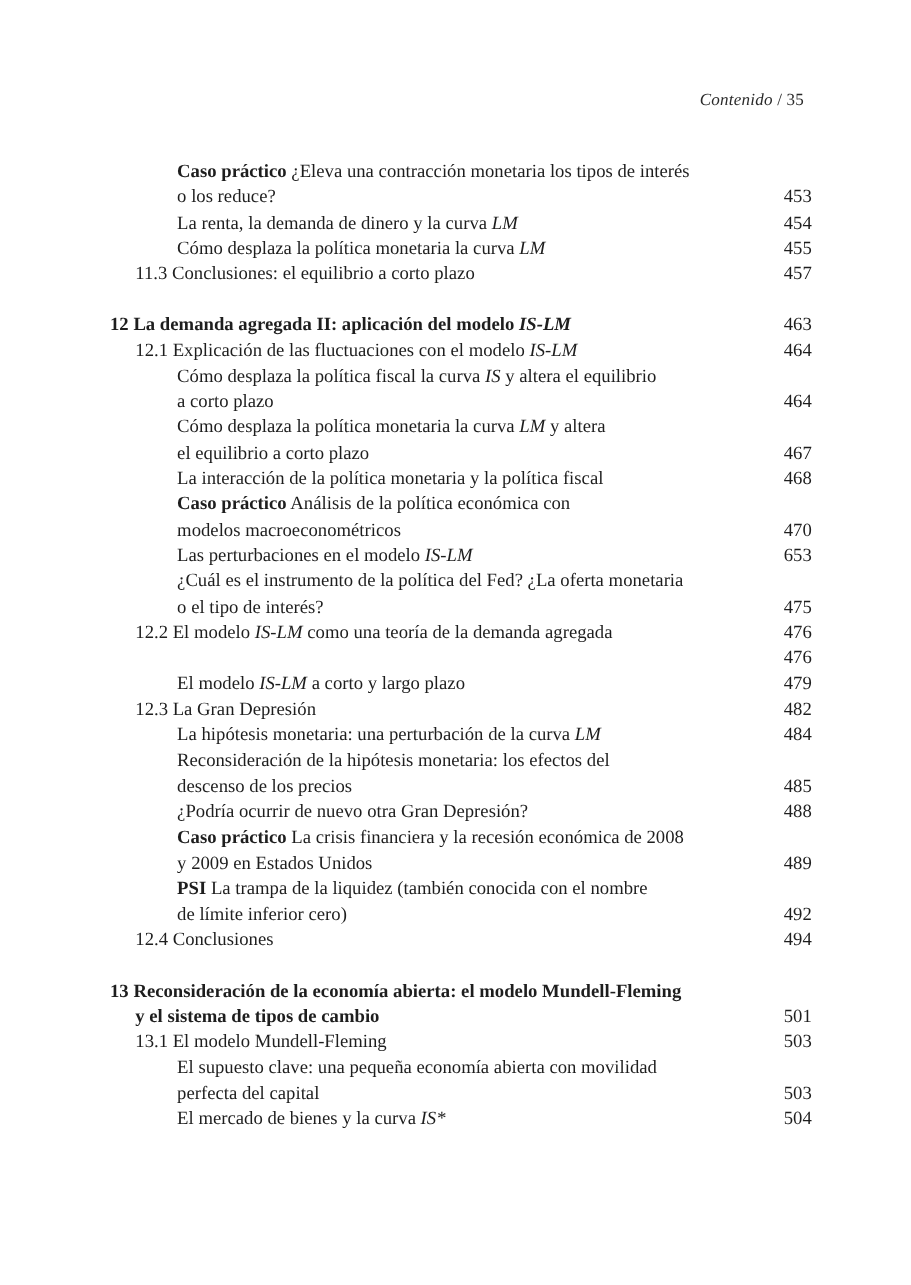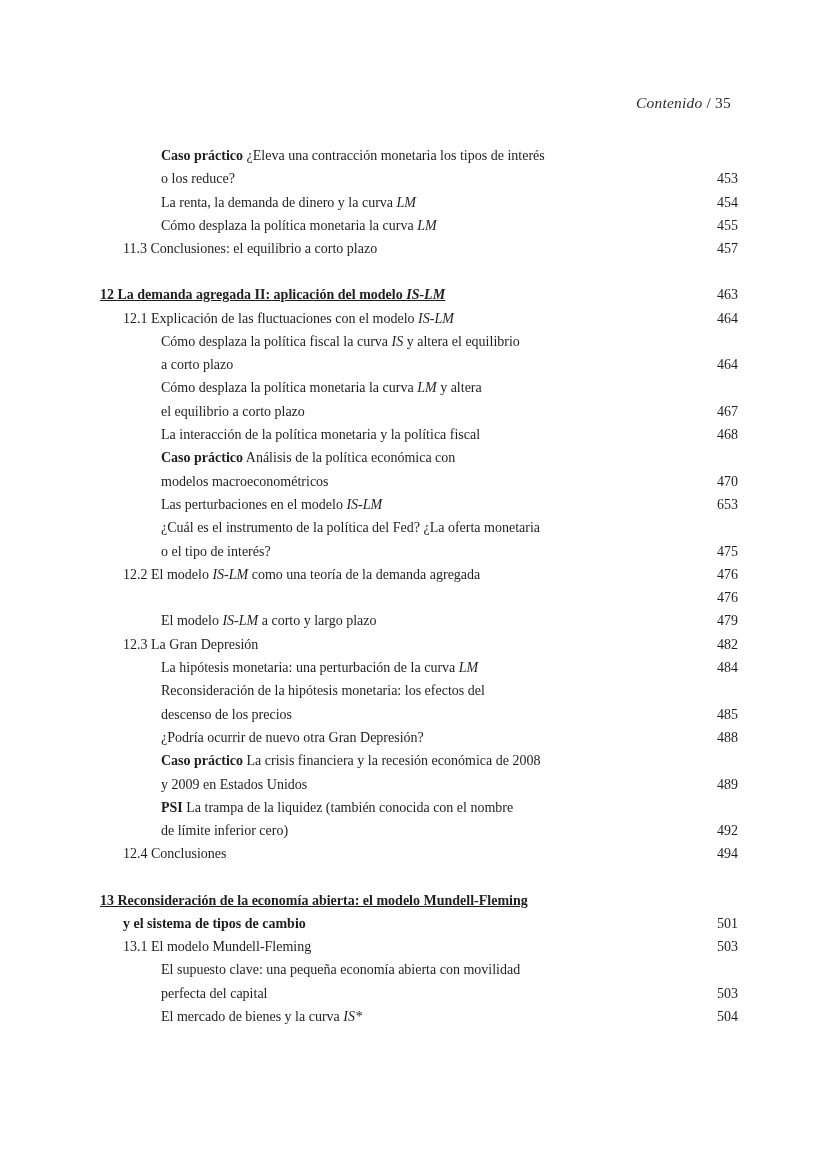--- a/index.html
+++ b/index.html
@@ -1,24 +1,24 @@
 <!DOCTYPE html>
 <html><head>
   <meta charset="utf-8">
   <style>
     html, body { margin:0; padding:0; background:#ffffff; }
     body { width:828px; height:1168px; position:relative; overflow:hidden;
       font-family: "Liberation Serif", "DejaVu Serif", serif; color:#1e1e1e; }
-    .header { position:absolute; right:97px; top:94px; font-size:15.5px; font-style:italic; color:#2a2a2a; letter-spacing:0.2px;text-align:right; }
+    .header { position:absolute; right:97px; top:82px; font-size:15.5px; font-style:italic; color:#2a2a2a; letter-spacing:0.2px;text-align:right; }
     .header .slash { font-style:normal; }
     .toc { position:absolute; left:0; top:144px; width:828px; }
-    .row { position:relative; height:23.3px; line-height:23.3px; font-size:14px; white-space:nowrap; }
+    .row { position:relative; height:23.3px; line-height:23.3px; font-size:17px; white-space:nowrap; }
     .row .txt { position:absolute; top:0; }
     .row .pg { position:absolute; right:90px; top:0; }
-    .lvl-ch { left:100px;text-decoration:underline; }
+    .lvl-ch { left:100px; }
     .lvl-ch-cont { left:123px; }
     .lvl-sec { left:123px; }
     .lvl-sub { left:161px; }
     .b { font-weight:bold; }
     .i { font-style:italic; }
     .gap { height:22.8px; }
   </style>
 </head>
 <body>
 

